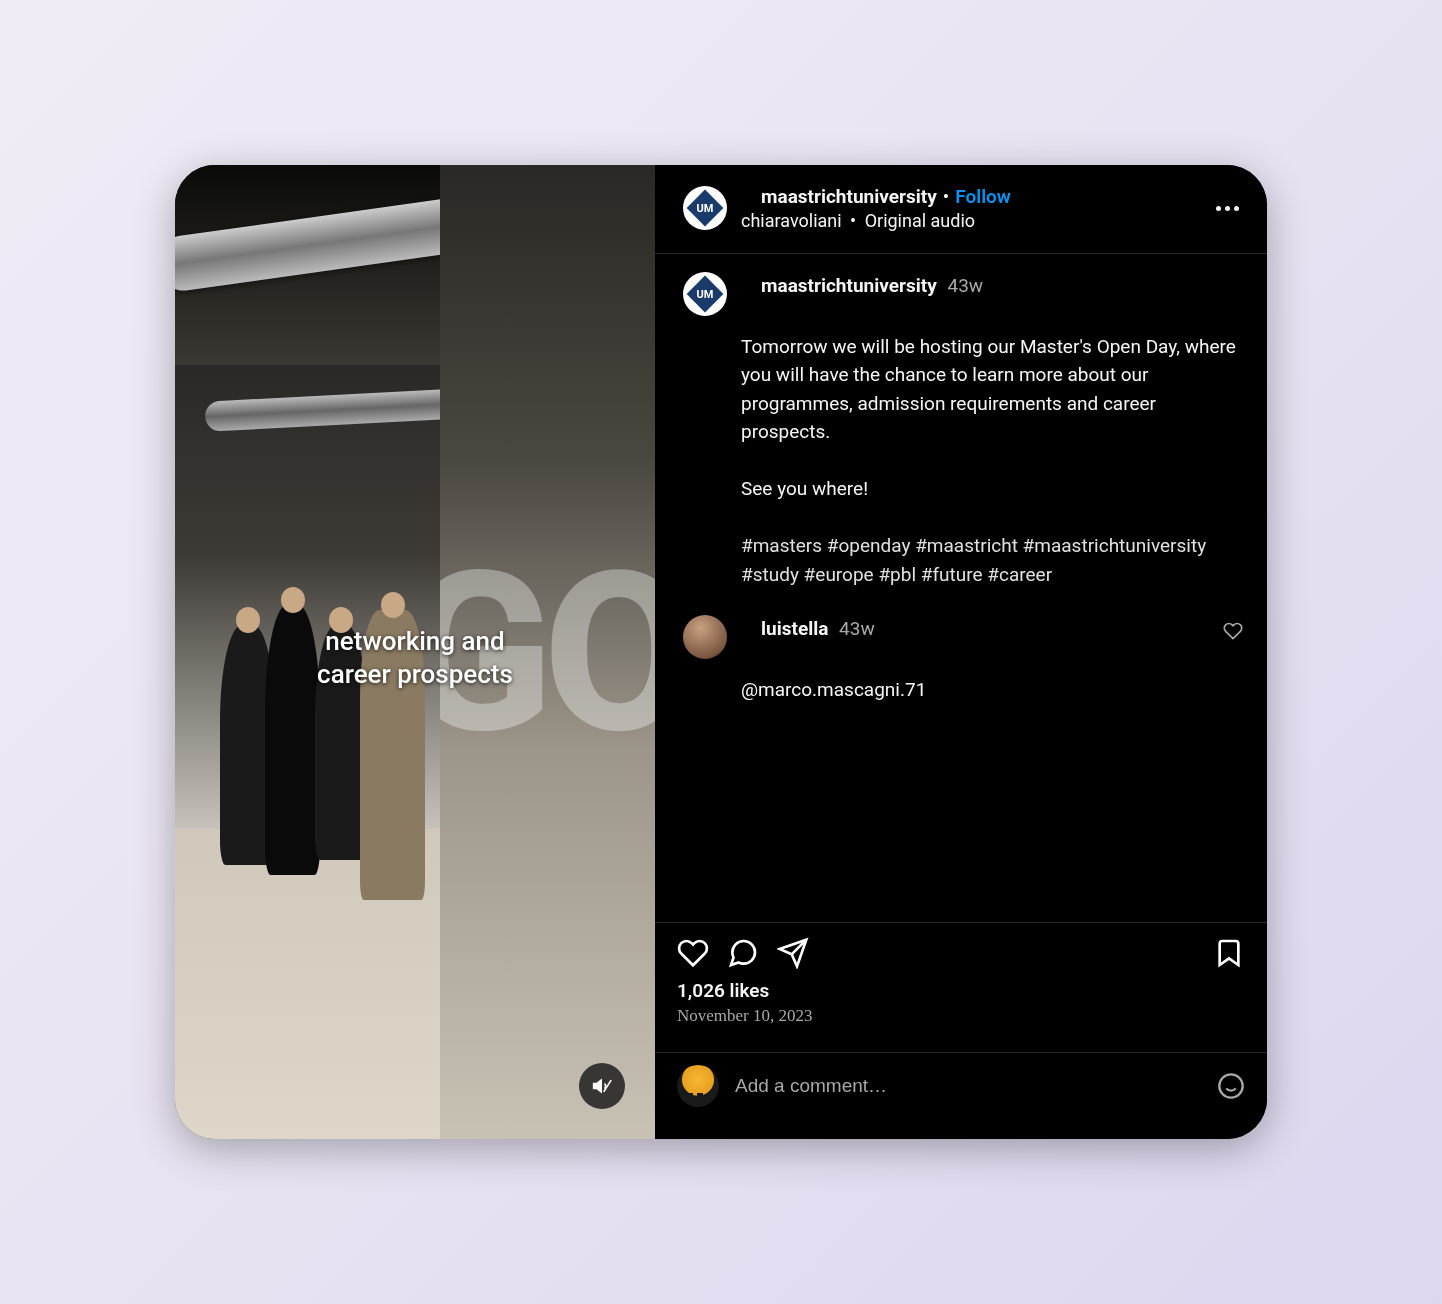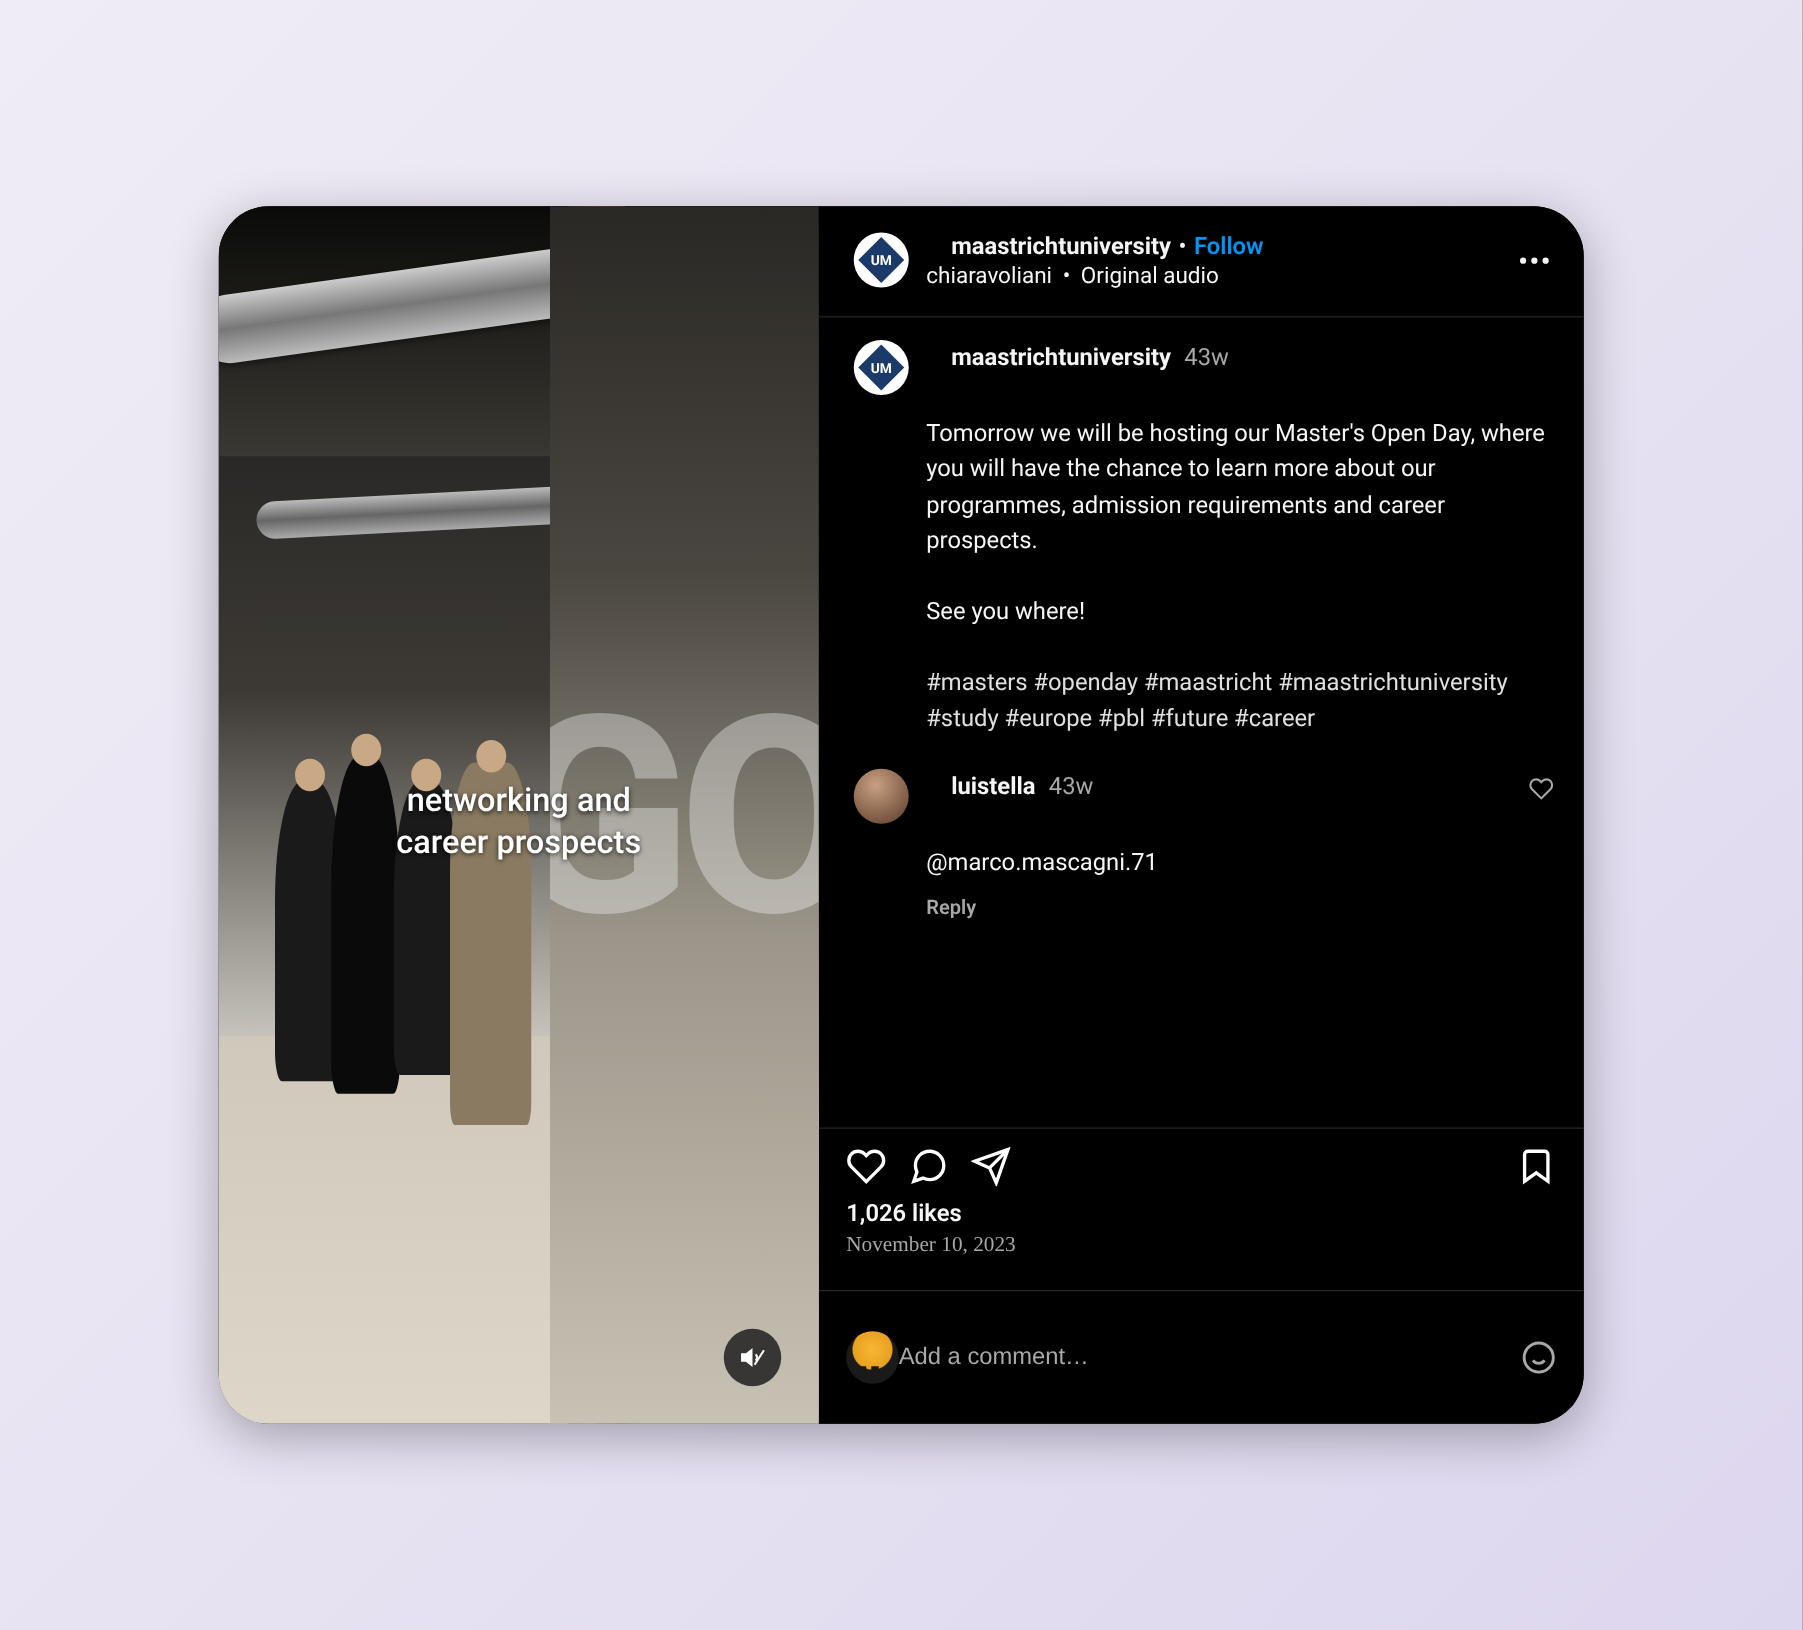--- a/index.html
+++ b/index.html
@@ -139,22 +139,22 @@
   .actions-bar {
     padding: 14px 22px 8px 22px;
   }
   .action-row { display:flex; align-items:center; }
   .action-left { display:flex; gap:18px; }
   .action-right { margin-left:auto; }
   .icon-btn { cursor:pointer; display:flex; }
   .likes-count { font-weight:600; font-size:19px; margin-top:10px; }
   .post-date { color:#a8a8a8; font-size:17px; margin-top:4px;font-family:Liberation Serif, serif; }
   .add-comment {
-    display:flex; align-items:center; 
-    padding: 32px 22px 32px 22px;
+    display:flex; align-items:center; gap:16px;
+    padding: 12px 22px 32px 22px;
     border-top: 1px solid #262626;
     margin-top:18px;
   }
   .self-avatar {
     width:42px; height:42px; border-radius:50%;
     background: radial-gradient(circle at 50% 35%, #f7b733, #e8a020 45%, #1a1a1a 48%);
     position:relative; flex-shrink:0;
   }
   .self-avatar::after{
     content:""; position:absolute; bottom:4px; left:10px; width:6px; height:10px; background:#1a1a1a;
@@ -262,21 +262,20 @@
       </div>
 
       <div class="comment-row">
         <div class="comment-avatar user"></div>
         <div class="comment-body">
           <div>
             <span class="username">luistella</span>
             <span class="comment-time">43w</span>
           </div>
           <div class="caption-text">@marco.mascagni.71</div>
-          <div class="comment-actions">Reply</div>
         </div>
         <div class="cmt-like">
           <svg width="20" height="20" viewBox="0 0 24 24" fill="none" stroke="#a8a8a8" stroke-width="2">
             <path d="M20.84 4.61a5.5 5.5 0 0 0-7.78 0L12 5.67l-1.06-1.06a5.5 5.5 0 0 0-7.78 7.78L12 21.23l8.84-8.84a5.5 5.5 0 0 0 0-7.78z"></path>
           </svg>
         </div>
       </div>
 
     </div>
 

